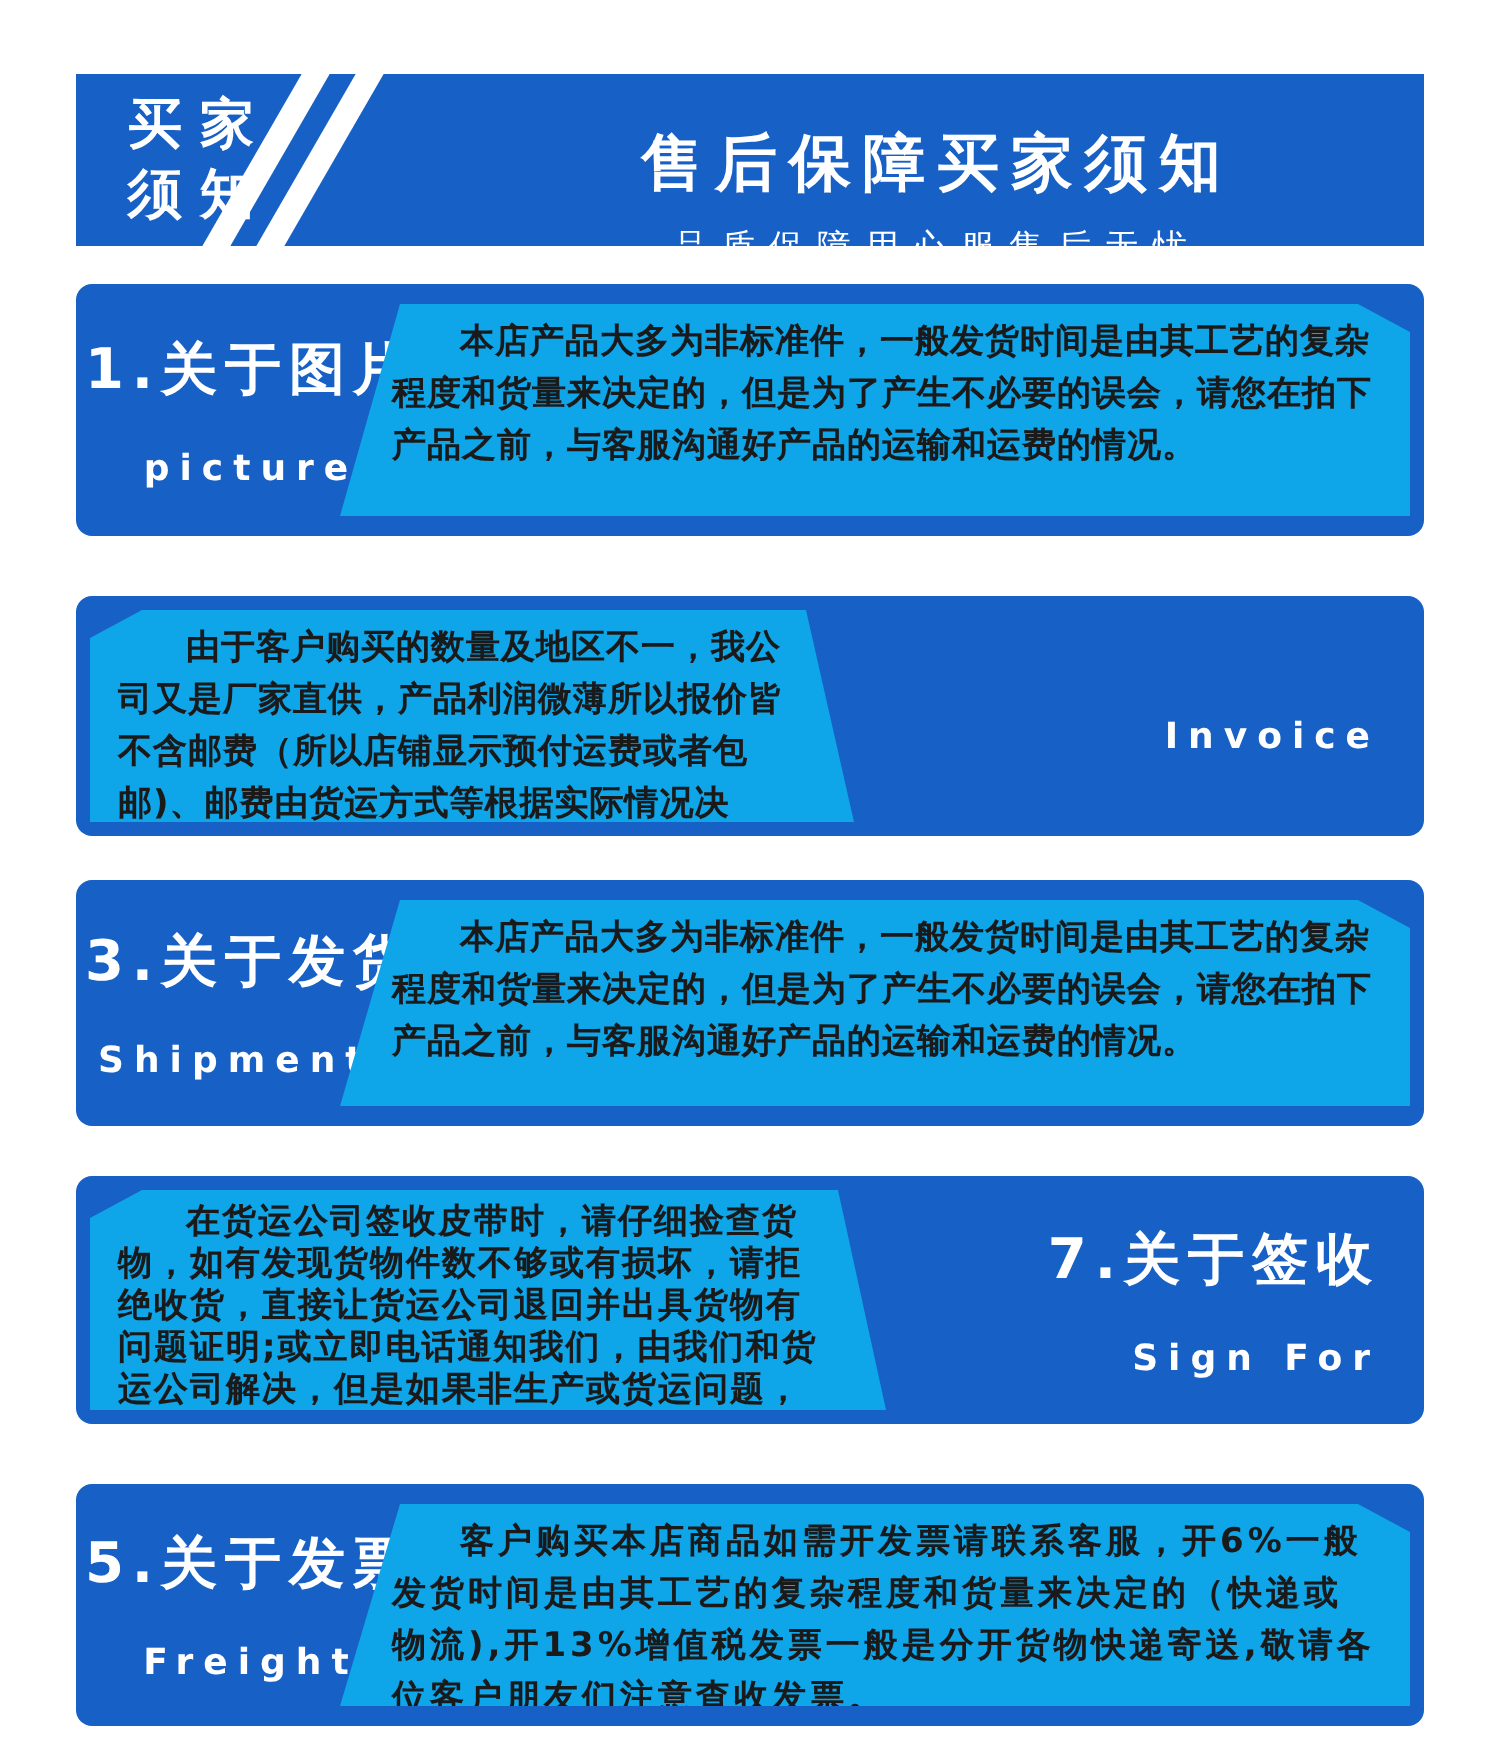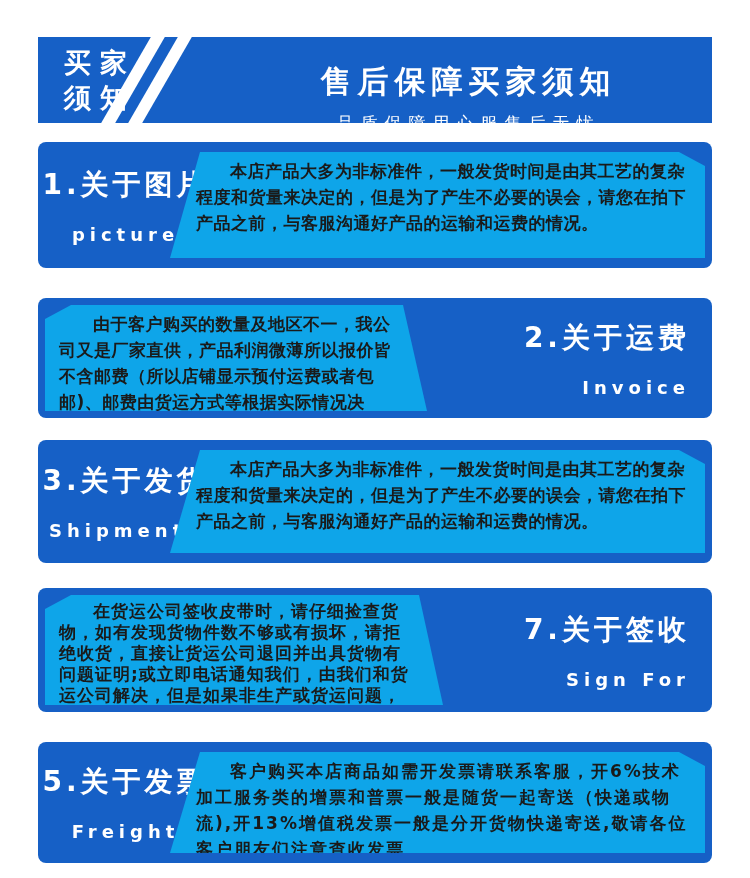--- a/index.html
+++ b/index.html
@@ -83,21 +83,20 @@
     <div class="content">
       <p>本店产品大多为非标准件，一般发货时间是由其工艺的复杂程度和货量来决定的，但是为了产生不必要的误会，请您在拍下产品之前，与客服沟通好产品的运输和运费的情况。</p>
     </div>
   </section>
 
   <section class="sec left sec-2">
     <div class="content">
       <p>由于客户购买的数量及地区不一，我公司又是厂家直供，产品利润微薄所以报价皆不含邮费（所以店铺显示预付运费或者包邮)、邮费由货运方式等根据实际情况决定、望各位顾客谅解!</p>
     </div>
     <div class="side-title">
-      <div class="zh">2.关于运费</div>
       <div class="en">Invoice</div>
     </div>
   </section>
 
   <section class="sec right sec-3">
     <div class="side-title">
       <div class="zh">3.关于发货</div>
       <div class="en">Shipments</div>
     </div>
     <div class="content">
@@ -114,17 +113,17 @@
       <div class="en">Sign For</div>
     </div>
   </section>
 
   <section class="sec right sec-5">
     <div class="side-title">
       <div class="zh">5.关于发票</div>
       <div class="en">Freight</div>
     </div>
     <div class="content">
-      <p>客户购买本店商品如需开发票请联系客服，开6%技术加工服务类的增票和普票一般是随货一起寄送（快递或物流),开13%增值税发票一般是分开货物快递寄送,敬请各位客户朋友们注意查收发票。</p>
+      <p>客户购买本店商品如需开发票请联系客服，开6%一般发货时间是由其工艺的复杂程度和货量来决定的（快递或物流),开13%增值税发票一般是分开货物快递寄送,敬请各位客户朋友们注意查收发票。</p>
     </div>
   </section>
 
 </div>
 
 </body></html>

